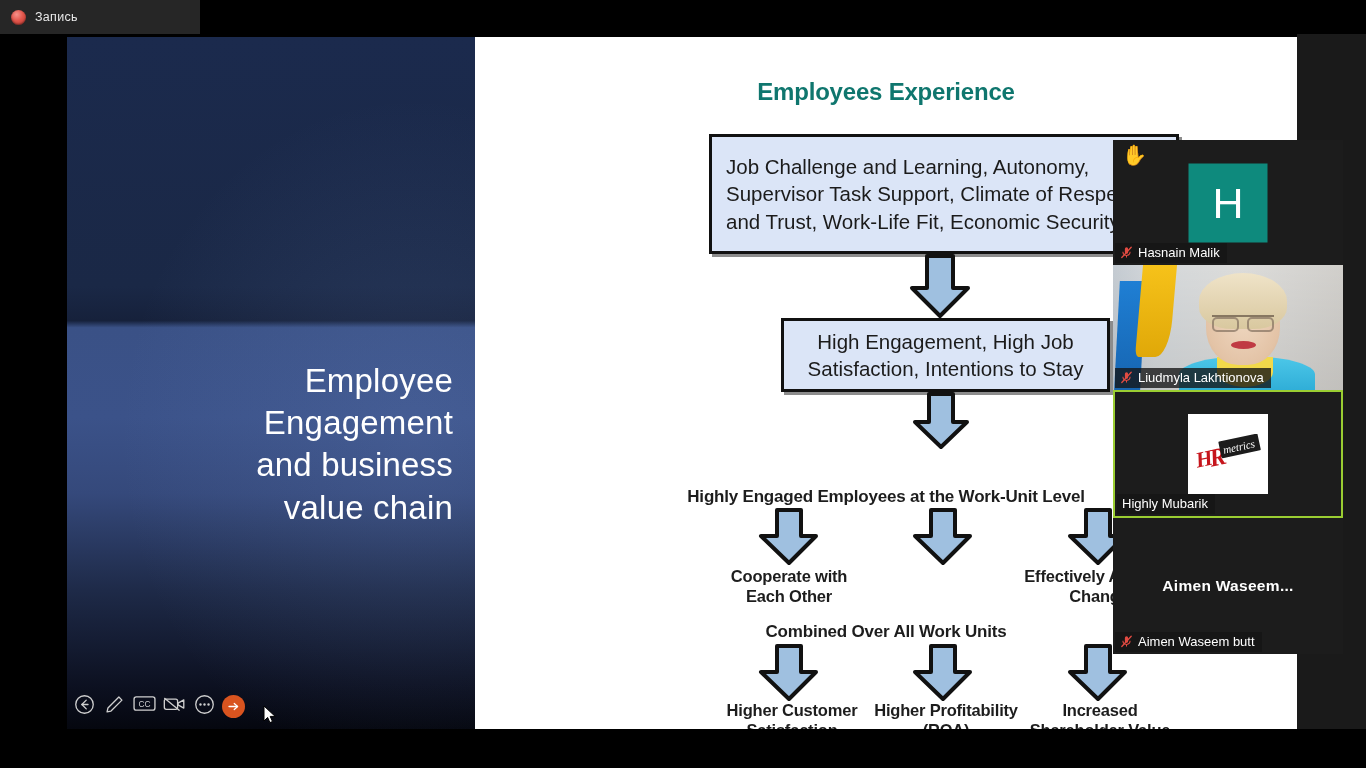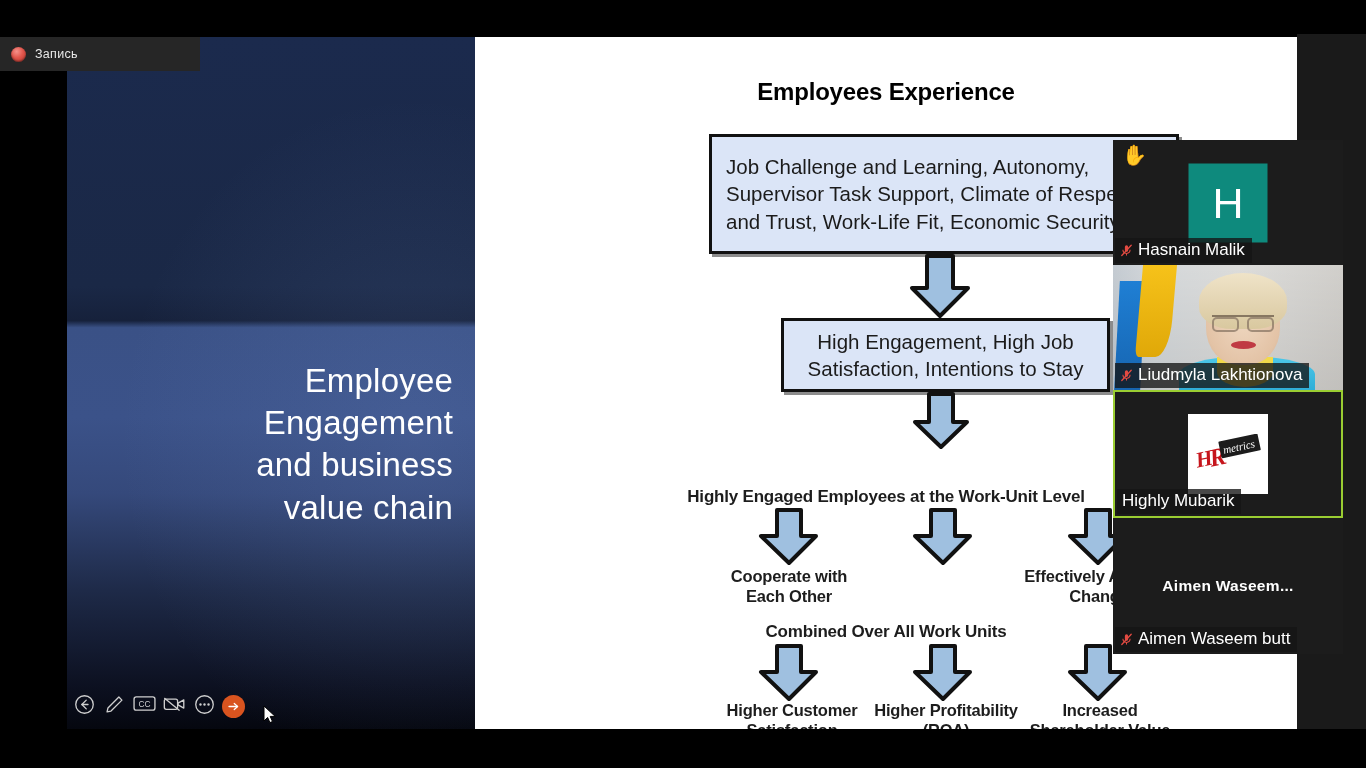--- a/index.html
+++ b/index.html
@@ -7,21 +7,21 @@
     width: 1366px; height: 768px;
     background: #000; overflow: hidden;
     font-family: "Liberation Sans", sans-serif;
   }
   #app { position: relative; width: 1366px; height: 768px; background: #000; }
 
   
   .rec-bar {
     position: absolute; left: 0; top: 0; width: 200px; height: 34px;
     background: #262626; display: flex; align-items: center; gap: 9px;
-    padding-left: 11px; z-index: 40; margin-top: 37px;
+    padding-left: 11px; z-index: 40;
   }
   .rec-dot {
     width: 15px; height: 15px; border-radius: 50%;
     background: radial-gradient(circle at 38% 30%, #f5918a 0%, #e2564c 45%, #b8372e 100%);
     box-shadow: inset 0 -1px 2px rgba(0,0,0,.45);
   }
   .rec-label { color: #e8e8e8; font-size: 12.5px; letter-spacing: .3px; }
 
   
   .top-strip {
@@ -77,21 +77,21 @@
   }
   .cursor-arrow { position: absolute; left: 196px; bottom: 4px; z-index: 8; pointer-events: none; }
 
   
   .diagram {
     position: absolute; left: 408px; top: 0; width: 822px; height: 692px;
     background: #fff; color: #1a1a1a;
   }
   .dg-title {
     position: absolute; left: 0; top: 41px; width: 822px; text-align: center;
-    font-size: 24px; font-weight: bold; letter-spacing: -.2px; color: #000000;
+    font-size: 24px; font-weight: bold; letter-spacing: -.2px; color: #0f766e;
   }
   .dg-box {
     position: absolute; background: #dbe5f7; border: 3px solid #111;
     display: flex; align-items: center; justify-content: center;
     box-shadow: 3px 3px 0 rgba(0,0,0,.45);
   }
   .dg-box-1 {
     left: 234px; top: 97px; width: 470px; height: 120px; padding: 0 14px;
   }
   .dg-box-1 .txt { font-size: 20.5px; line-height: 1.33; color: #1b1b1b; }
@@ -134,21 +134,21 @@
   .avatar-square span { color: #fff; font-size: 43px; font-weight: 400; line-height: 1; }
 
   .logo-square {
     position: absolute; left: 50%; top: 50%; transform: translate(-50%,-50%);
     width: 80px; height: 80px; background: #fff;
     display: flex; align-items: center; justify-content: center; overflow: hidden;
   }
 
   .name-chip {
     position: absolute; left: 2px; bottom: 2px; max-width: 222px;
-    background: rgba(20,20,20,.78); color: #fff; font-size: 17px;
+    background: rgba(20,20,20,.78); color: #fff; font-size: 13px;
     padding: 2px 7px 3px 5px; display: flex; align-items: center; gap: 5px;
     white-space: nowrap; overflow: hidden;
   }
   .mic-off { flex: 0 0 auto; }
 
   .video-bg {
     position: absolute; inset: 0;
     background:
       linear-gradient(180deg, rgba(0,0,0,.05), rgba(0,0,0,.12)),
       linear-gradient(90deg, #cfd6dd 0%, #dfe3e6 18%, #e8e8e6 55%, #dcdad6 100%);

